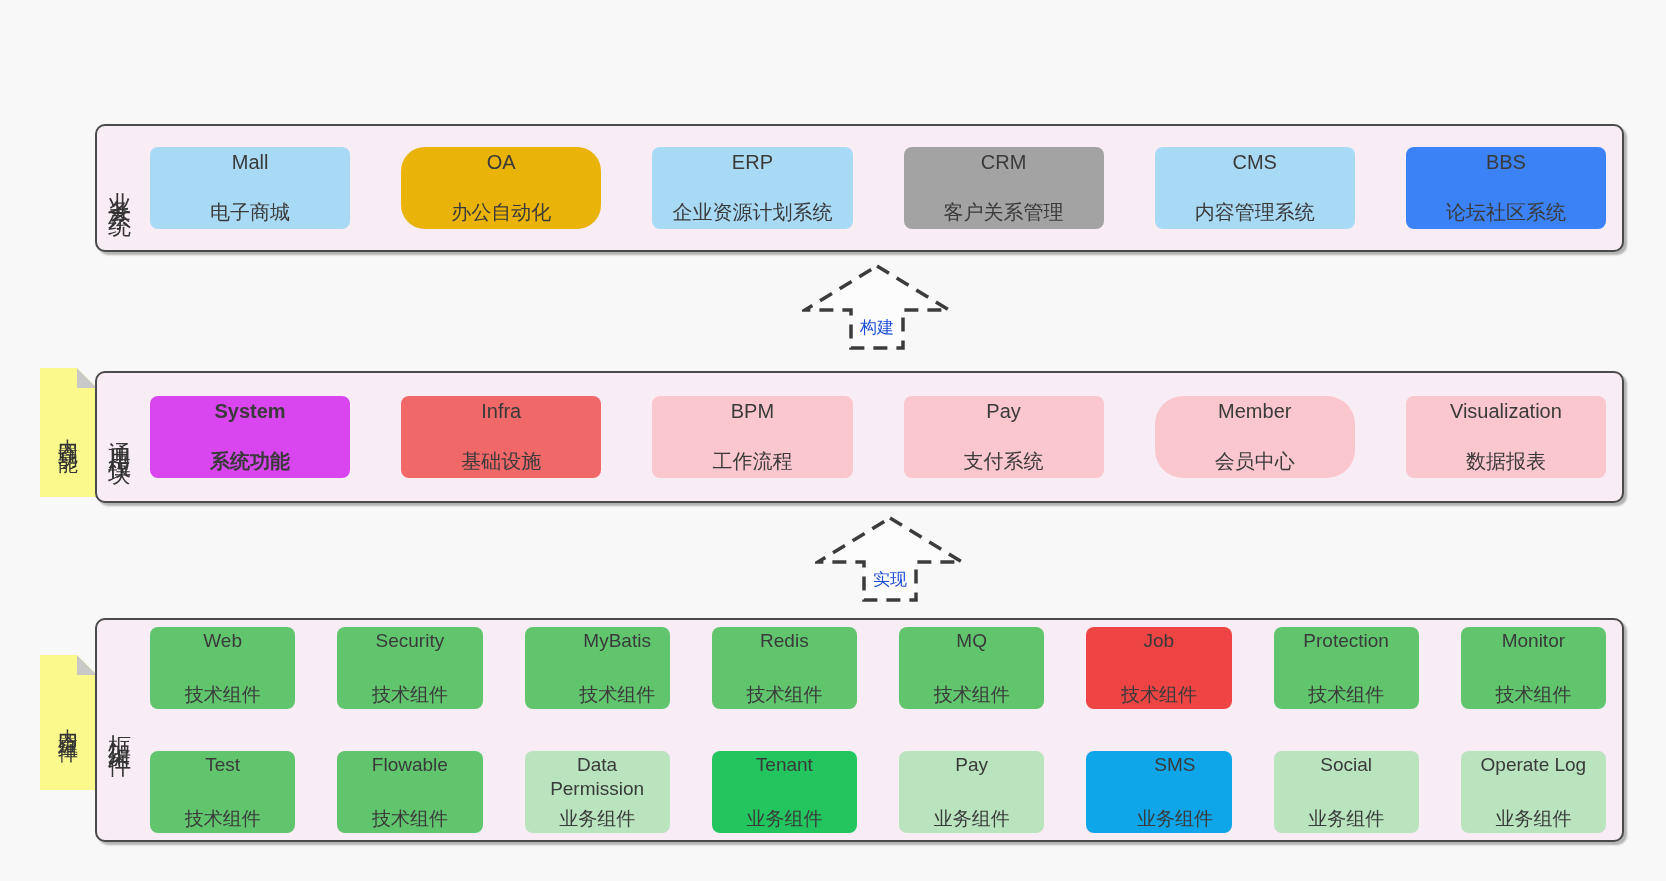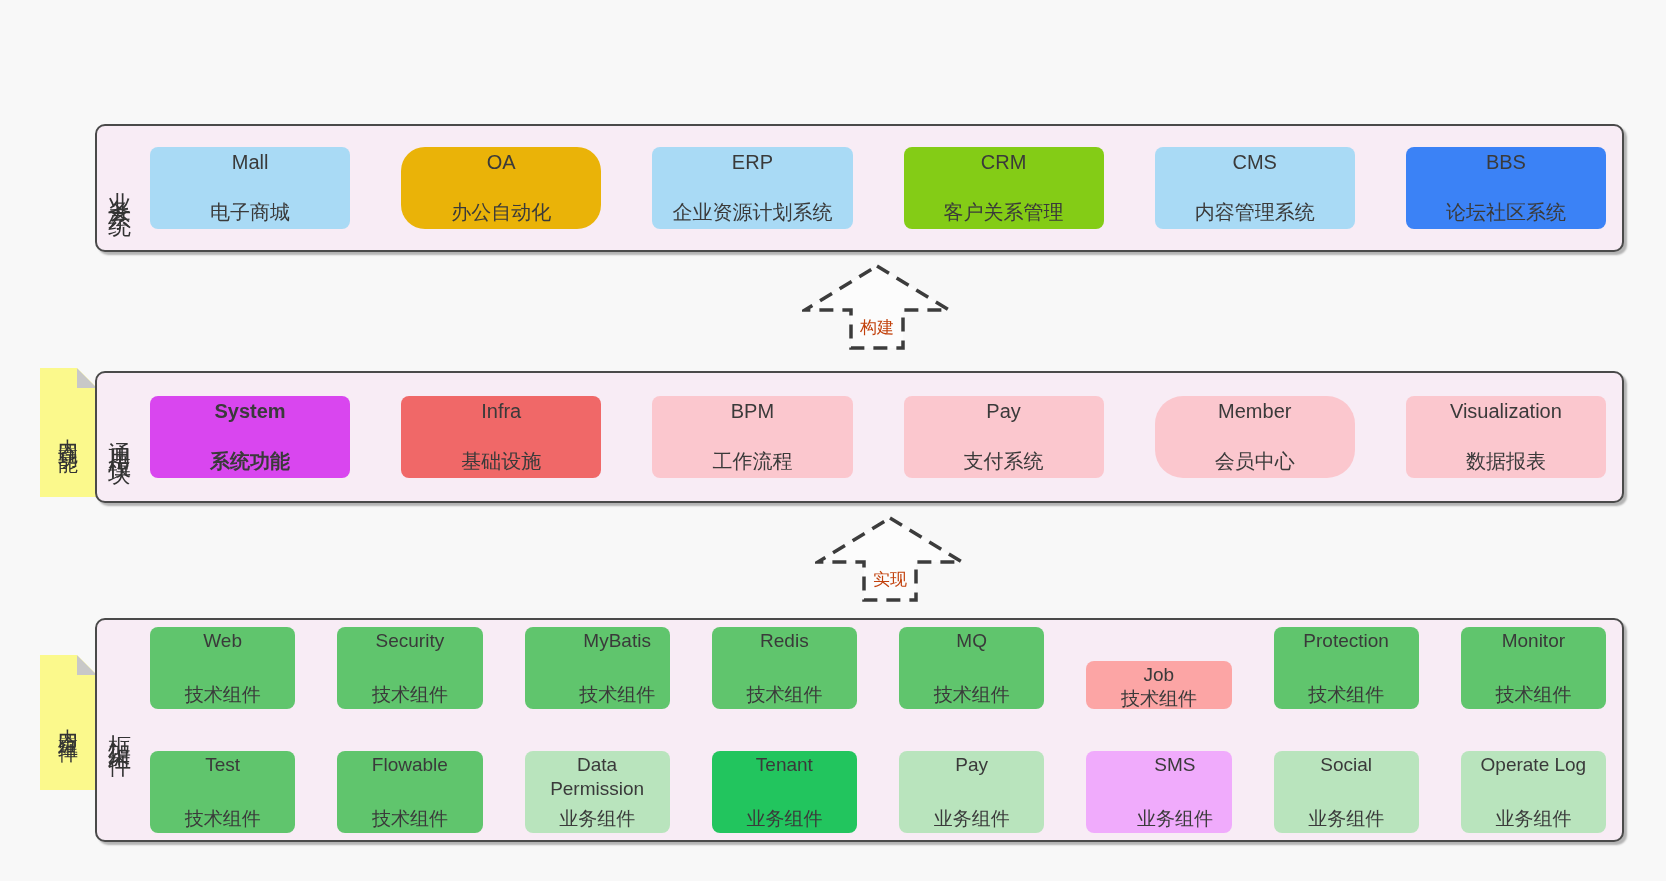--- a/index.html
+++ b/index.html
@@ -93,21 +93,21 @@
   #arrow-build{left:802px;top:263px;}
   #arrow-implement{left:815px;top:515px;}
   .arrow svg{display:block;width:150px;height:88px;}
   .arrow-label{
     position:absolute;
     left:50%;top:52px;
     transform:translateX(-50%);
     background:#fcfcfc;
     padding:1px 4px;
     font-size:17px;
-    color:#c2410c;
+    color:#1d4ed8;
     white-space:nowrap;
   }
 </style>
 </head>
 <body>
 
 <div class="sticky" id="sticky-modules">
   <span class="sticky-label">内置功能</span>
 </div>
 <div class="sticky" id="sticky-framework">
@@ -122,21 +122,21 @@
         <div class="box-sub">电子商城</div>
       </div>
       <div class="box" style="background: #eab308; border-radius: 24px;">
         <div class="box-title">OA</div>
         <div class="box-sub">办公自动化</div>
       </div>
       <div class="box" style="background: rgb(169, 218, 245);">
         <div class="box-title">ERP</div>
         <div class="box-sub">企业资源计划系统</div>
       </div>
-      <div class="box" style="background: #84cc16;">
+      <div class="box" style="background: #a3a3a3;">
         <div class="box-title">CRM</div>
         <div class="box-sub">客户关系管理</div>
       </div>
       <div class="box" style="background: rgb(169, 218, 245);">
         <div class="box-title">CMS</div>
         <div class="box-sub">内容管理系统</div>
       </div>
       <div class="box" style="background: #3b82f6;">
         <div class="box-title">BBS</div>
         <div class="box-sub">论坛社区系统</div>
@@ -204,21 +204,21 @@
         <div class="box-sub">技术组件</div>
       </div>
       <div class="box" style="background: rgb(96, 197, 109);">
         <div class="box-title">Redis</div>
         <div class="box-sub">技术组件</div>
       </div>
       <div class="box" style="background: rgb(96, 197, 109);">
         <div class="box-title">MQ</div>
         <div class="box-sub">技术组件</div>
       </div>
-      <div class="box" style="background: #fca5a5; margin-top: 34px;">
+      <div class="box" style="background: #ef4444;">
         <div class="box-title">Job</div>
         <div class="box-sub">技术组件</div>
       </div>
       <div class="box" style="background: rgb(96, 197, 109);">
         <div class="box-title">Protection</div>
         <div class="box-sub">技术组件</div>
       </div>
       <div class="box" style="background: rgb(96, 197, 109);">
         <div class="box-title">Monitor</div>
         <div class="box-sub">技术组件</div>
@@ -236,21 +236,21 @@
         <div class="box-sub">业务组件</div>
       </div>
       <div class="box" style="background: #22c55e;">
         <div class="box-title">Tenant</div>
         <div class="box-sub">业务组件</div>
       </div>
       <div class="box" style="background: rgb(185, 228, 189);">
         <div class="box-title">Pay</div>
         <div class="box-sub">业务组件</div>
       </div>
-      <div class="box" style="background: #f0abfc; padding-left: 36px;">
+      <div class="box" style="background: #0ea5e9; padding-left: 36px;">
         <div class="box-title">SMS</div>
         <div class="box-sub">业务组件</div>
       </div>
       <div class="box" style="background: rgb(185, 228, 189);">
         <div class="box-title">Social</div>
         <div class="box-sub">业务组件</div>
       </div>
       <div class="box" style="background: rgb(185, 228, 189);">
         <div class="box-title">Operate Log</div>
         <div class="box-sub">业务组件</div>

